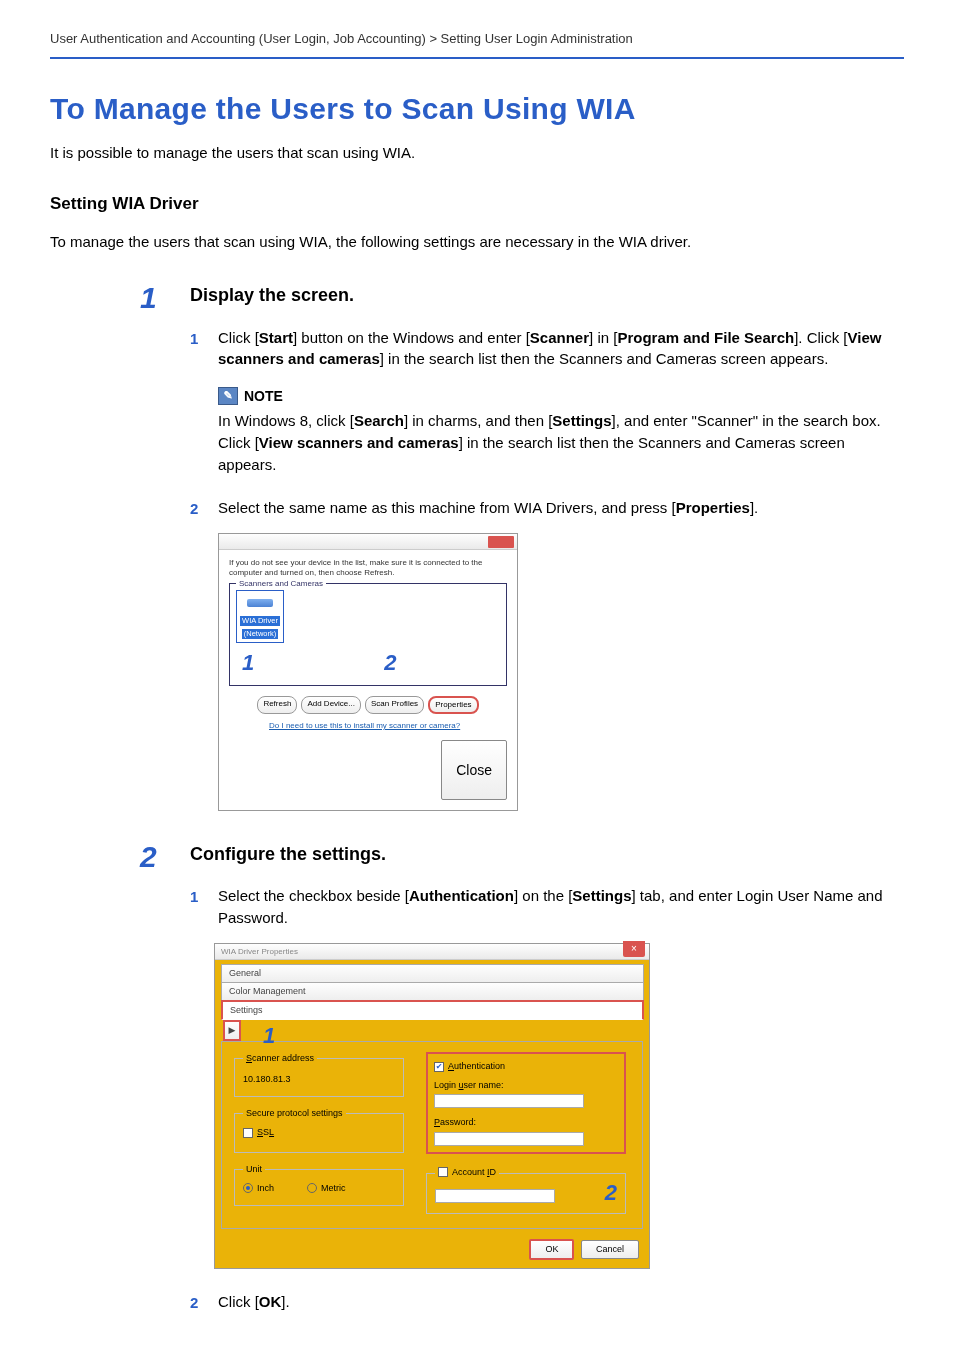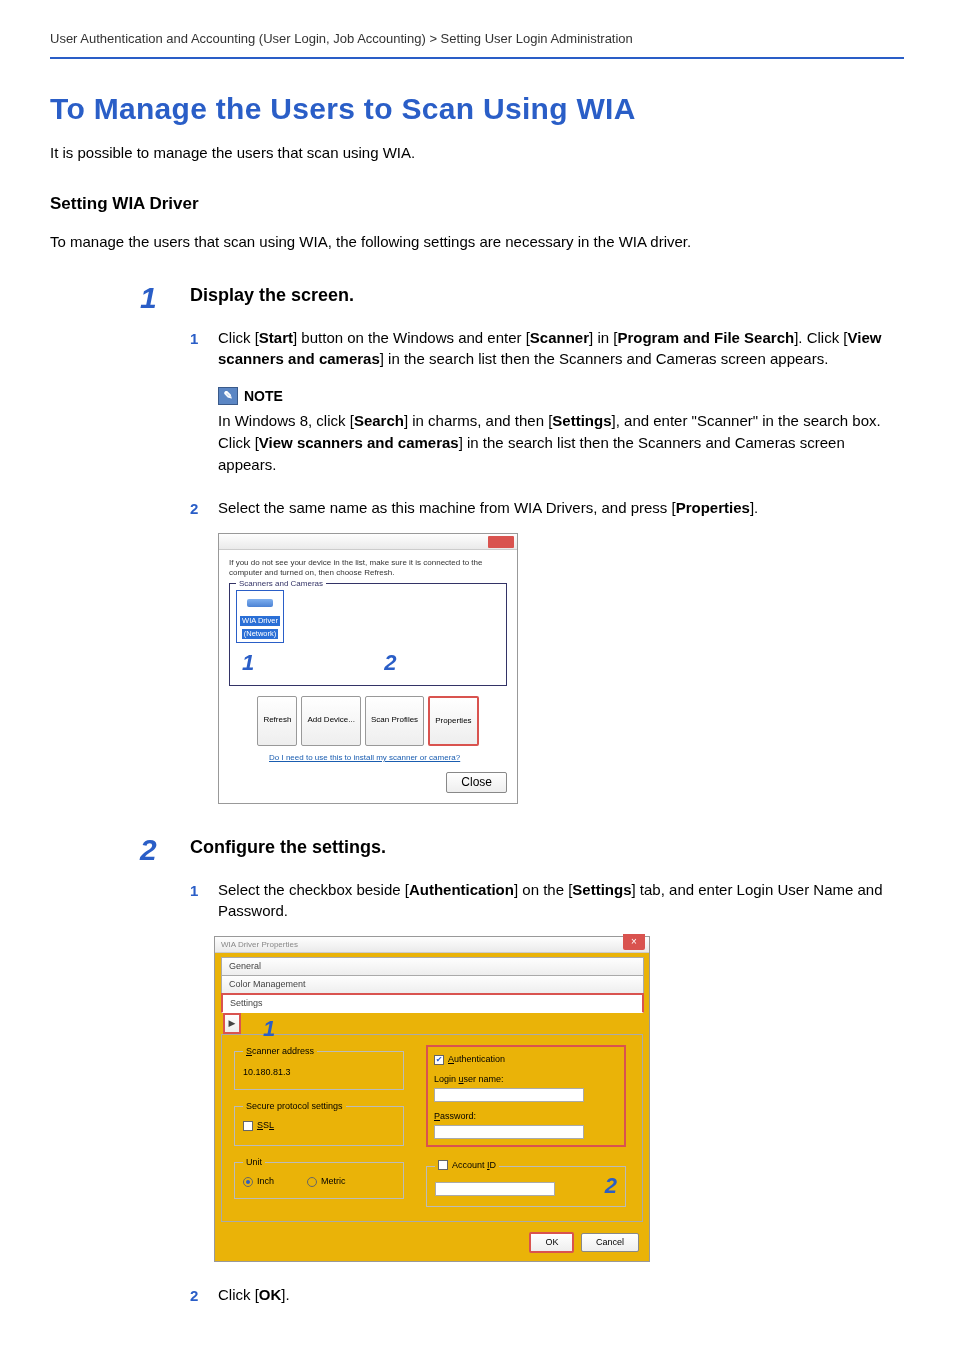--- a/index.html
+++ b/index.html
@@ -141,28 +141,28 @@
   .shot1 .bignum {
     font-family: Arial; font-weight: 900; font-style: italic;
     font-size: 22px; color: #2a5ec7;
     display: inline-block;
   }
   .shot1 .numrow { padding: 4px 2px 0 6px; display:flex; }
   .shot1 .numrow .n1 { margin-right: 130px; }
   .shot1 .btnrow { margin-top: 10px; display:flex; gap:4px; justify-content:center; }
   .shot1 .winbtn {
     border: 1px solid #999; background: linear-gradient(#fff,#eee);
-    font-size: 8px; padding: 17px 5px; border-radius: 2px;
+    font-size: 8px; padding: 1px 5px; border-radius: 8px;
   }
   .shot1 .winbtn.hl { border: 2px solid #d9534f; }
   .shot1 .link { color: #1a5db0; text-decoration: underline; font-size: 8px; display:inline-block; margin-top:6px;padding-left:40px;}
   .shot1 .closebtn-row { text-align:right; margin-top:8px; }
   .shot1 .closebtn {
     border: 1px solid #888; background: linear-gradient(#fff,#eee);
-    font-size: 12px; padding: 1px 14px; border-radius: 2px;
+    font-size: 14px; padding: 19px 14px; border-radius: 2px;
     display:inline-block;
   }
 
   
   .shot2 {
     width: 436px;
     border: 1px solid #999;
     background: #eab308;
     margin-left: 24px;
     margin-bottom: 22px;

